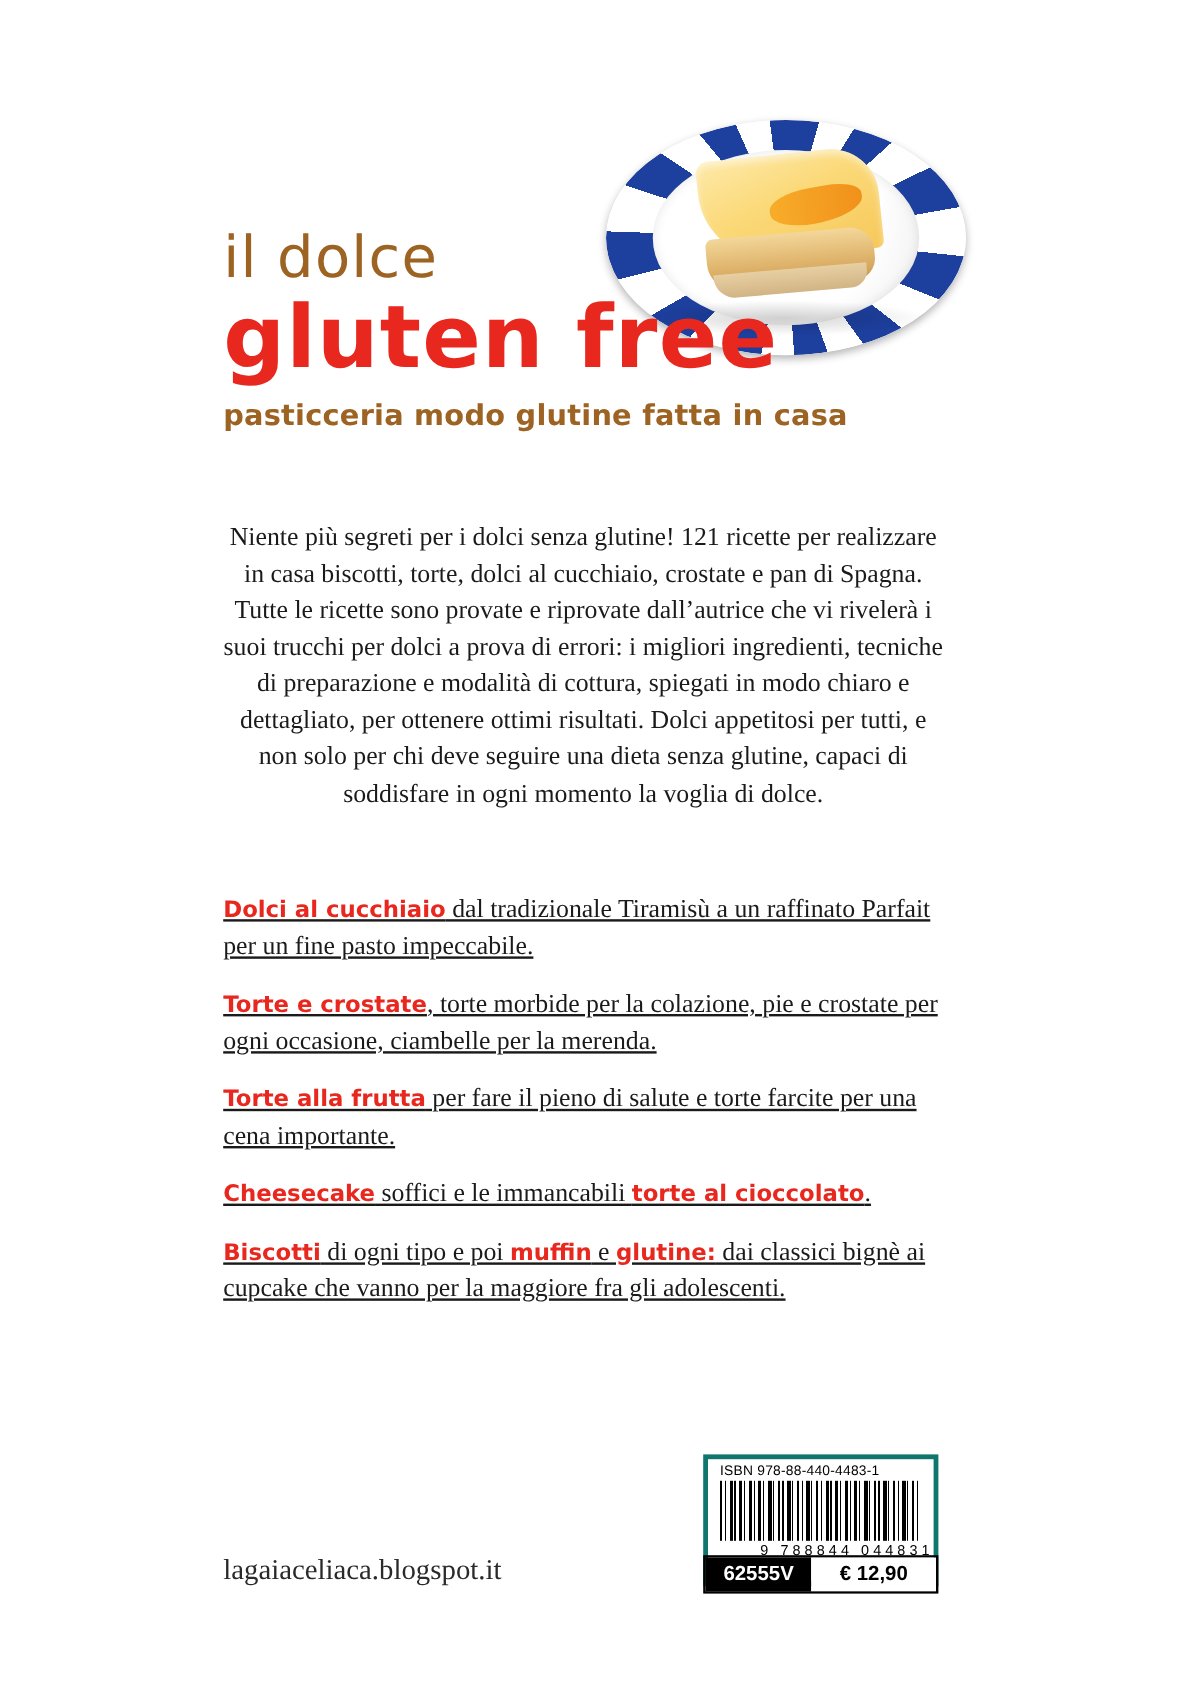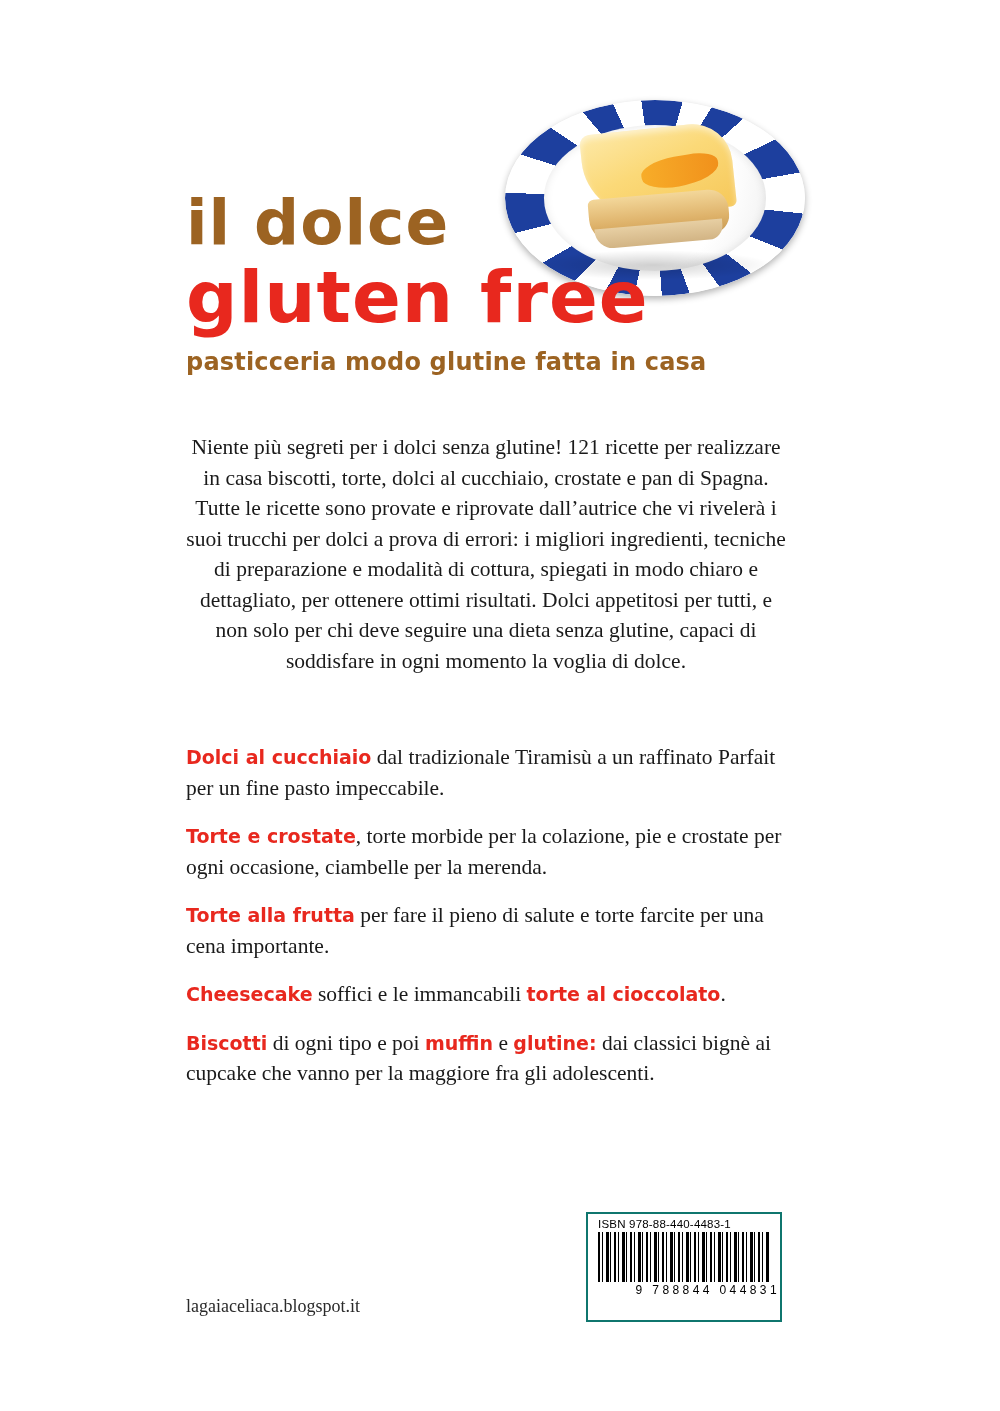--- a/index.html
+++ b/index.html
@@ -18,22 +18,22 @@
 
   
   .title-block {
     position: absolute;
     left: 186px;
     top: 190px;
     width: 620px;
   }
   .title-line1 {
     font-family: "DejaVu Sans", sans-serif;
-    font-weight: bold;
-    font-size: 63px;
+    font-weight: normal;
+    font-size: 48px;
     letter-spacing: 1px;
     color: #9c6322;
     line-height: 1.05;
     margin: 0;
   }
   .title-line2 {
     font-family: "DejaVu Sans", sans-serif;
     font-weight: bold;
     font-size: 72px;
     letter-spacing: 1px;
@@ -163,47 +163,48 @@
     position: absolute;
     left: 186px;
     top: 742px;
     width: 610px;
     font-size: 21.5px;
     line-height: 1.42;
     color: #1a1a1a;
   }
   .highlights p {
     margin: 0 0 18px 0;
+    text-decoration: underline;
   }
   .hl {
     color: #e8281e;
     font-family: "DejaVu Sans", sans-serif;
     font-weight: bold;
     font-size: 19px;
   }
 
   
   .site {
     position: absolute;
     left: 186px;
     top: 1296px;
     font-family: "Liberation Serif", serif;
-    font-size: 18px;
+    font-size: 24px;
     color: #2a2a2a;
     text-align: right;
   }
 
   
   .barcode-box {
     position: absolute;
     left: 586px;
     top: 1212px;
     width: 196px;
     height: 110px;
-    border: 2px solid #0f766e;
+    border: 4px solid #0f766e;
     background: #fff;
     box-sizing: border-box;
   }
   .isbn-text {
     font-family: "Liberation Sans", sans-serif;
     font-size: 11.5px;
     color: #000;
     padding: 4px 0 2px 10px;
     letter-spacing: 0.2px;
   }
@@ -304,14 +305,18 @@
     </p>
   </div>
 
   <div class="site">lagaiaceliaca.blogspot.it</div>
 
   <div class="barcode-box">
     <div class="isbn-text">ISBN 978-88-440-4483-1</div>
     <div class="bars"></div>
     <div class="ean">9  788844  044831</div>
   </div>
+  <div class="price-row">
+    <div class="price-code">62555V</div>
+    <div class="price-val">€ 12,90</div>
+  </div>
 
 </div>
 
 </body></html>

